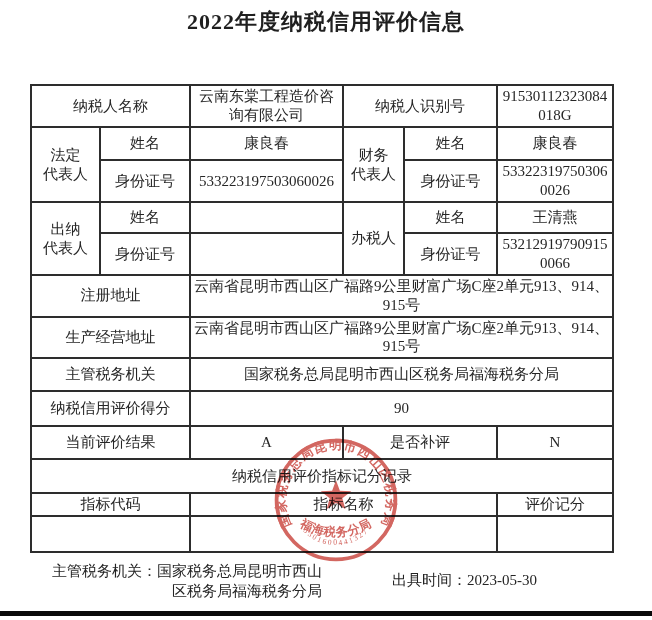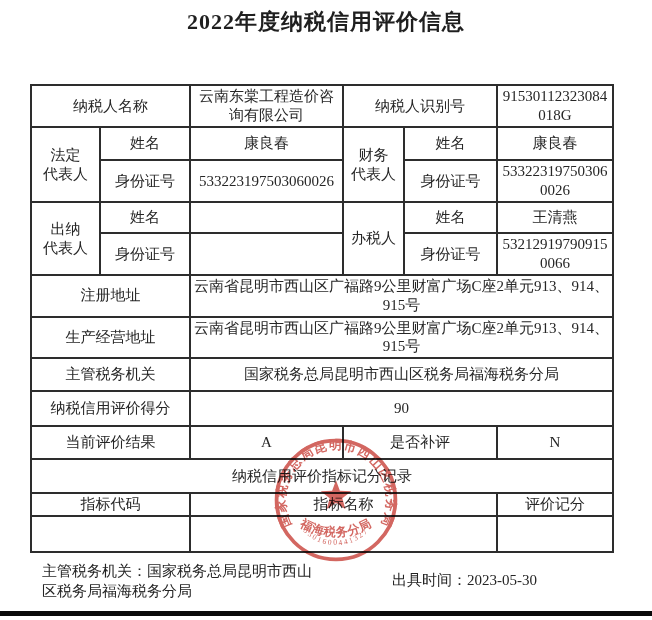--- a/index.html
+++ b/index.html
@@ -17,21 +17,21 @@
     border-collapse:collapse;table-layout:fixed;padding-left:44px;
   }
   table.info td{
     border:2px solid #2d2d2d;text-align:center;vertical-align:middle;
     font-size:15px;line-height:1.25;padding:1px 3px;overflow:hidden;
   }
   .pre{white-space:pre-line;}
   .num{word-break:break-all;font-size:14.5px;letter-spacing:0;}
   .wrapval{word-break:break-all;border-radius:10px;}
   .footer-left{
-    position:absolute;left:42px;top:562px;width:280px;text-align:left;
+    position:absolute;left:42px;top:562px;width:280px;text-align:right;
     font-size:15px;line-height:1.3;white-space:pre-line;color:#242424;
   }
   .footer-right{
     position:absolute;left:392px;top:571px;font-size:15px;color:#242424;
   }
   .seal{
     position:absolute;left:270px;top:434px;width:132px;height:132px;
     opacity:0.82;mix-blend-mode:multiply;pointer-events:none;
   }
   .bottom-bar{

